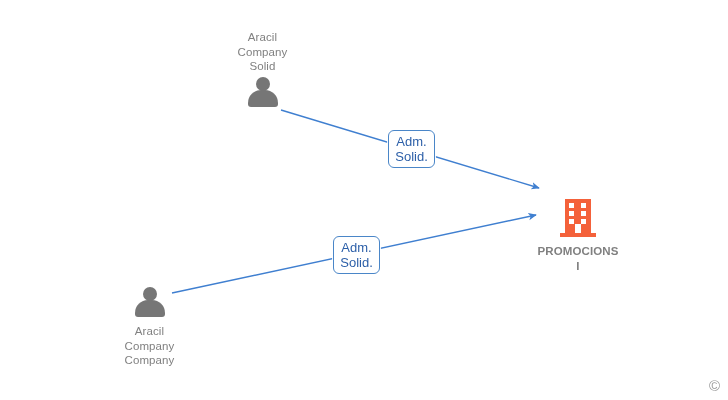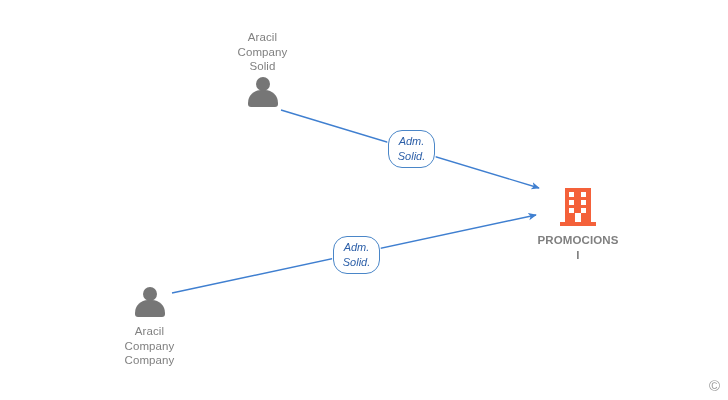--- a/index.html
+++ b/index.html
@@ -99,30 +99,29 @@
     position: absolute;
     left: 15px;
     bottom: 4px;
     width: 6px;
     height: 9px;
     background: #ffffff;
   }
   .edge-label {
     position: absolute;
     border: 1.3px solid #4a86c8;
-    border-radius: 14px;
+    border-radius: 6px;
     background: #ffffff;
     color: #2c5fa8;
-    font-size: 11px;
+    font-size: 13px;
     line-height: 15px;
     text-align: center;
     padding: 3px 0 0 0;
     box-sizing: border-box;
     box-shadow: 0 0 0 1px rgba(255,255,255,0.9);
-    font-style: italic;
   }
   .watermark {
     position: absolute;
     right: 8px;
     bottom: 6px;
     display: flex;
     align-items: center;
     gap: 4px;
     font-size: 17px;
   }
@@ -174,21 +173,21 @@
   <div class="node" style="left:92px; top:287px; width:115px;">
     <div class="person-icon">
       <div class="head"></div>
       <div class="body"></div>
     </div>
     <div class="node-label" style="margin-top:7px;">Aracil</div>
     <div class="node-label">Company</div>
     <div class="node-label">Company</div>
   </div>
 
-  <div class="node" style="left:518px; top:188px; width:120px;">
+  <div class="node" style="left:518px; top:199px; width:120px;">
     <div class="building-icon">
       <div class="tower"></div>
       <div class="win" style="left:9px; top:4px;"></div>
       <div class="win" style="left:21px; top:4px;"></div>
       <div class="win" style="left:9px; top:12px;"></div>
       <div class="win" style="left:21px; top:12px;"></div>
       <div class="win" style="left:9px; top:20px;"></div>
       <div class="win" style="left:21px; top:20px;"></div>
       <div class="door"></div>
       <div class="base"></div>

